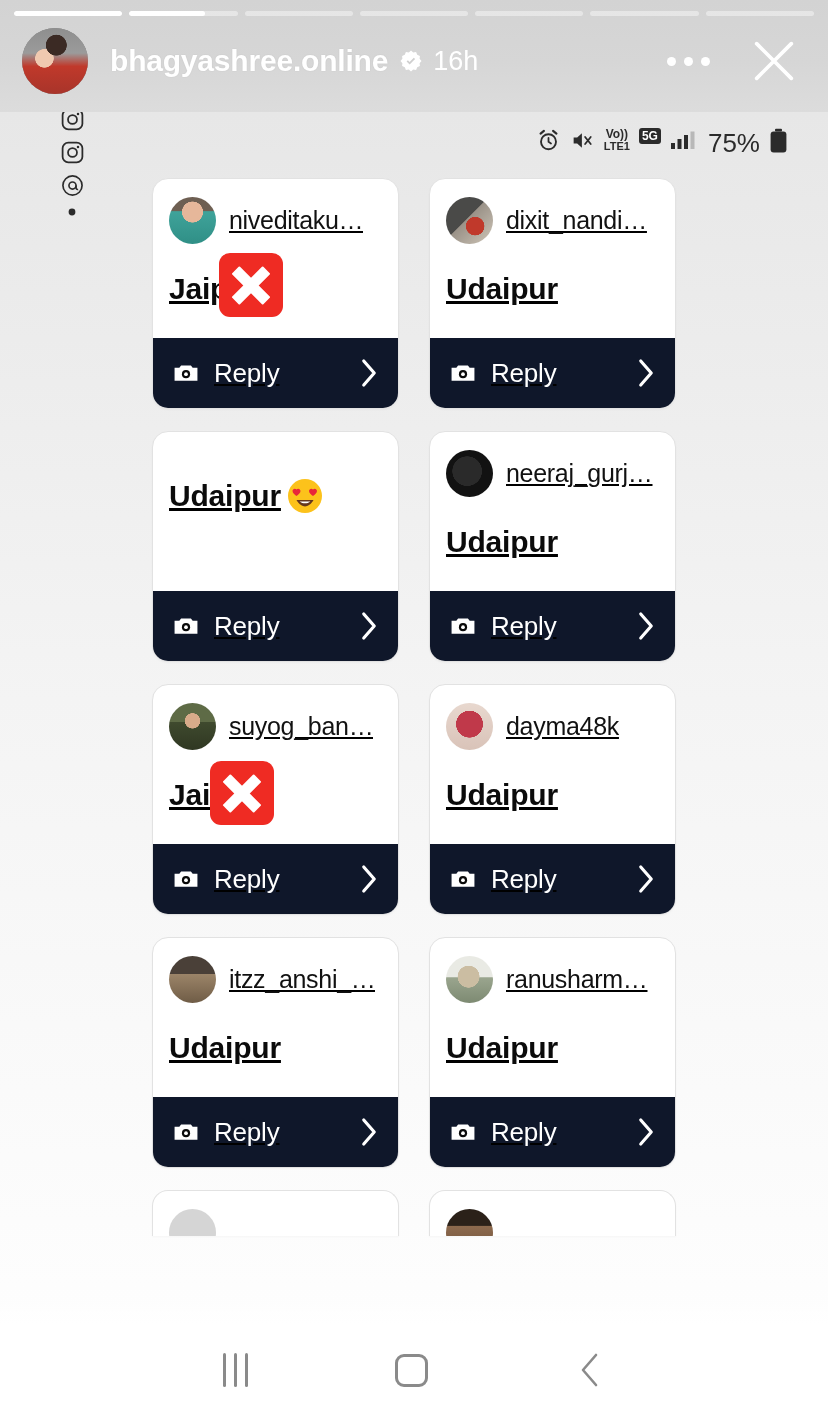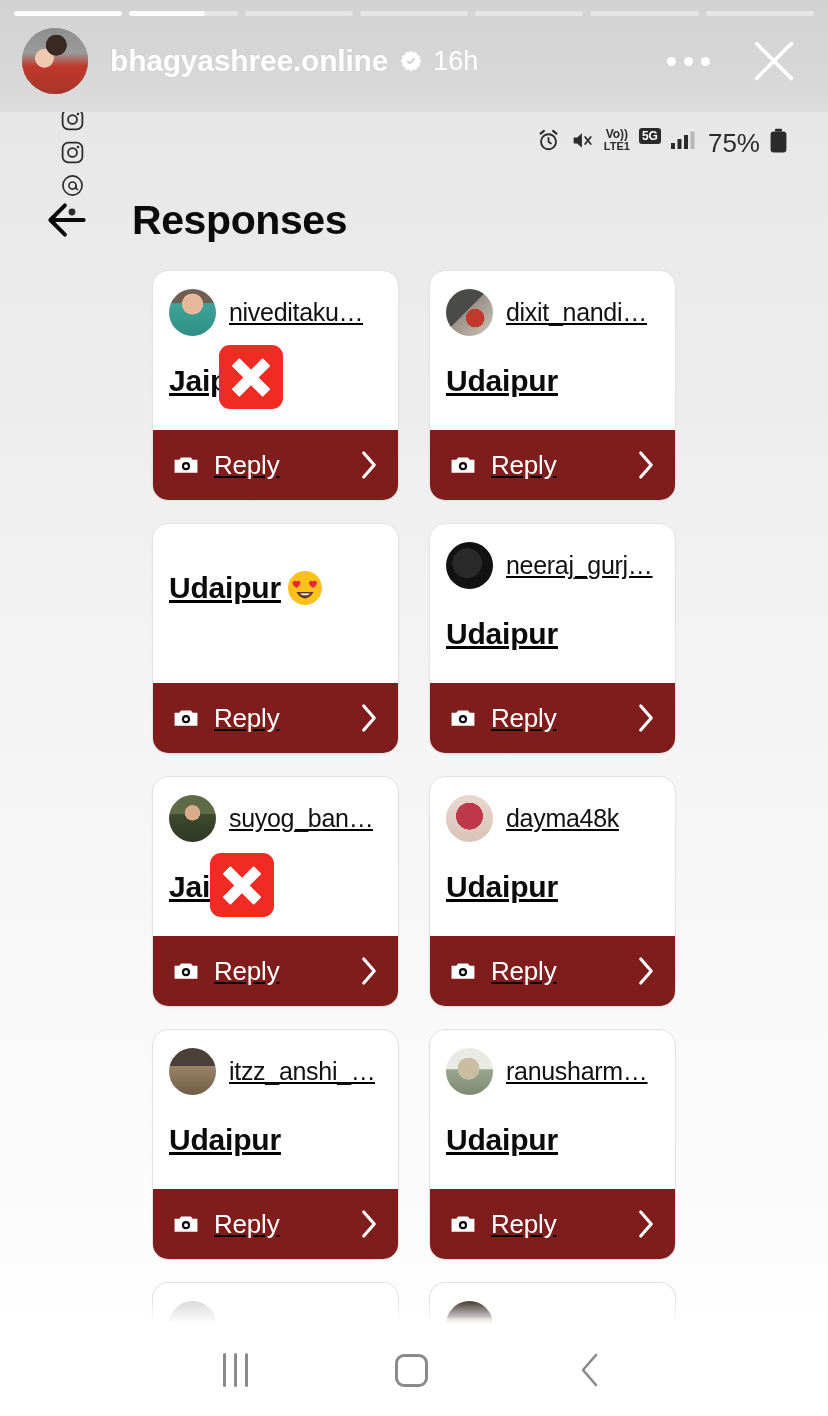--- a/index.html
+++ b/index.html
@@ -273,21 +273,21 @@
   }
   .x-emoji::before { transform: rotate(45deg); }
   .x-emoji::after  { transform: rotate(-45deg); }
 
   .heart-eyes {
     width: 36px; height: 36px; flex: 0 0 auto;
   }
 
   .reply-bar {
     height: 70px;
-    background: #7f1d1d;
+    background: #0f172a;
     display: flex;
     align-items: center;
     padding: 0 19px;
     flex: 0 0 auto;
   }
   .cam-icon { width: 28px; height: 28px; flex: 0 0 auto; }
   .reply-label {
     color: #ffffff;
     font-size: 26px;
     font-weight: 500;
@@ -436,26 +436,20 @@
           <rect x="20.5" y="3.5" width="4" height="17.5" fill="#b8b8b8"></rect>
         </svg>
         <div class="battery-text">75%</div>
         <svg class="ic" width="19" height="26" viewBox="0 0 19 26">
           <rect x="6" y="0.8" width="7" height="2.6" rx="1" fill="#2b2b2b"></rect>
           <rect x="1.6" y="3.4" width="15.8" height="21.2" rx="3" fill="#2b2b2b"></rect>
         </svg>
       </div>
     </div>
 
-    <div class="page-head">
-      <svg class="back-arrow" viewBox="0 0 24 24">
-        <path d="M20 12H4.5 M11 5 L4 12 L11 19" fill="none" stroke="#0b0b0b" stroke-width="1.9" stroke-linecap="round" stroke-linejoin="round"></path>
-      </svg>
-      <div class="page-title">Responses</div>
-    </div>
 
     <div class="grid">
 
       <div class="card">
         <div class="card-body">
           <div class="card-user">
             <div class="user-avatar" style="background:radial-gradient(circle at 50% 32%,#e6b79a 0 26%,transparent 27%),linear-gradient(to bottom,#6e5f52 0 30%,#3fa39a 31%,#2f8f86 100%);"></div>
             <div class="user-name">niveditaku…</div>
           </div>
           <div class="card-text">

